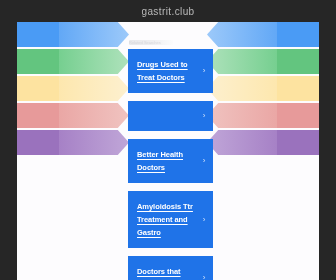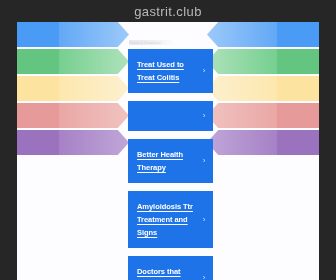--- a/index.html
+++ b/index.html
@@ -30,21 +30,21 @@
     top: 0;
     width: 336px;
     height: 22px;
     display: flex;
     align-items: center;
     justify-content: center;
     background: #262626;
     pointer-events: none;
   }
   #site-title-bar .title-text {
-    font-size: 13px;
+    font-size: 10px;
     letter-spacing: 0.4px;
     color: #b9b9b9;
     font-family: "Liberation Sans", sans-serif;
   }
 
   
   #page-canvas {
     position: absolute;
     left: 17px;
     top: 22px;
@@ -215,35 +215,35 @@
         <div class="band-dark" style="background:#9a72bd;"></div>
         <div class="band-light" style="background:linear-gradient(to left,#a681c6,#c0a6d8);"></div>
       </div>
     </div>
 
     <div id="related-searches">
 
       <div id="related-label">Related Searches</div>
 
       <div class="search-card">
-        <span class="card-text">Treat Used to Treat Colitis</span>
-        <span class="chevron-icon">›</span>
-      </div>
-
-      <div class="search-card">
-        <span class="chevron-icon">›</span>
-      </div>
-
-      <div class="search-card">
-        <span class="card-text">Better Health Therapy</span>
-        <span class="chevron-icon">›</span>
-      </div>
-
-      <div class="search-card">
-        <span class="card-text">Amyloidosis Ttr Treatment and Signs</span>
+        <span class="card-text">Drugs Used to Treat Doctors</span>
+        <span class="chevron-icon">›</span>
+      </div>
+
+      <div class="search-card">
+        <span class="chevron-icon">›</span>
+      </div>
+
+      <div class="search-card">
+        <span class="card-text">Better Health Doctors</span>
+        <span class="chevron-icon">›</span>
+      </div>
+
+      <div class="search-card">
+        <span class="card-text">Amyloidosis Ttr Treatment and Gastro</span>
         <span class="chevron-icon">›</span>
       </div>
 
       <div class="search-card">
         <span class="card-text">Doctors that Treat</span>
         <span class="chevron-icon">›</span>
       </div>
 
     </div>
 

